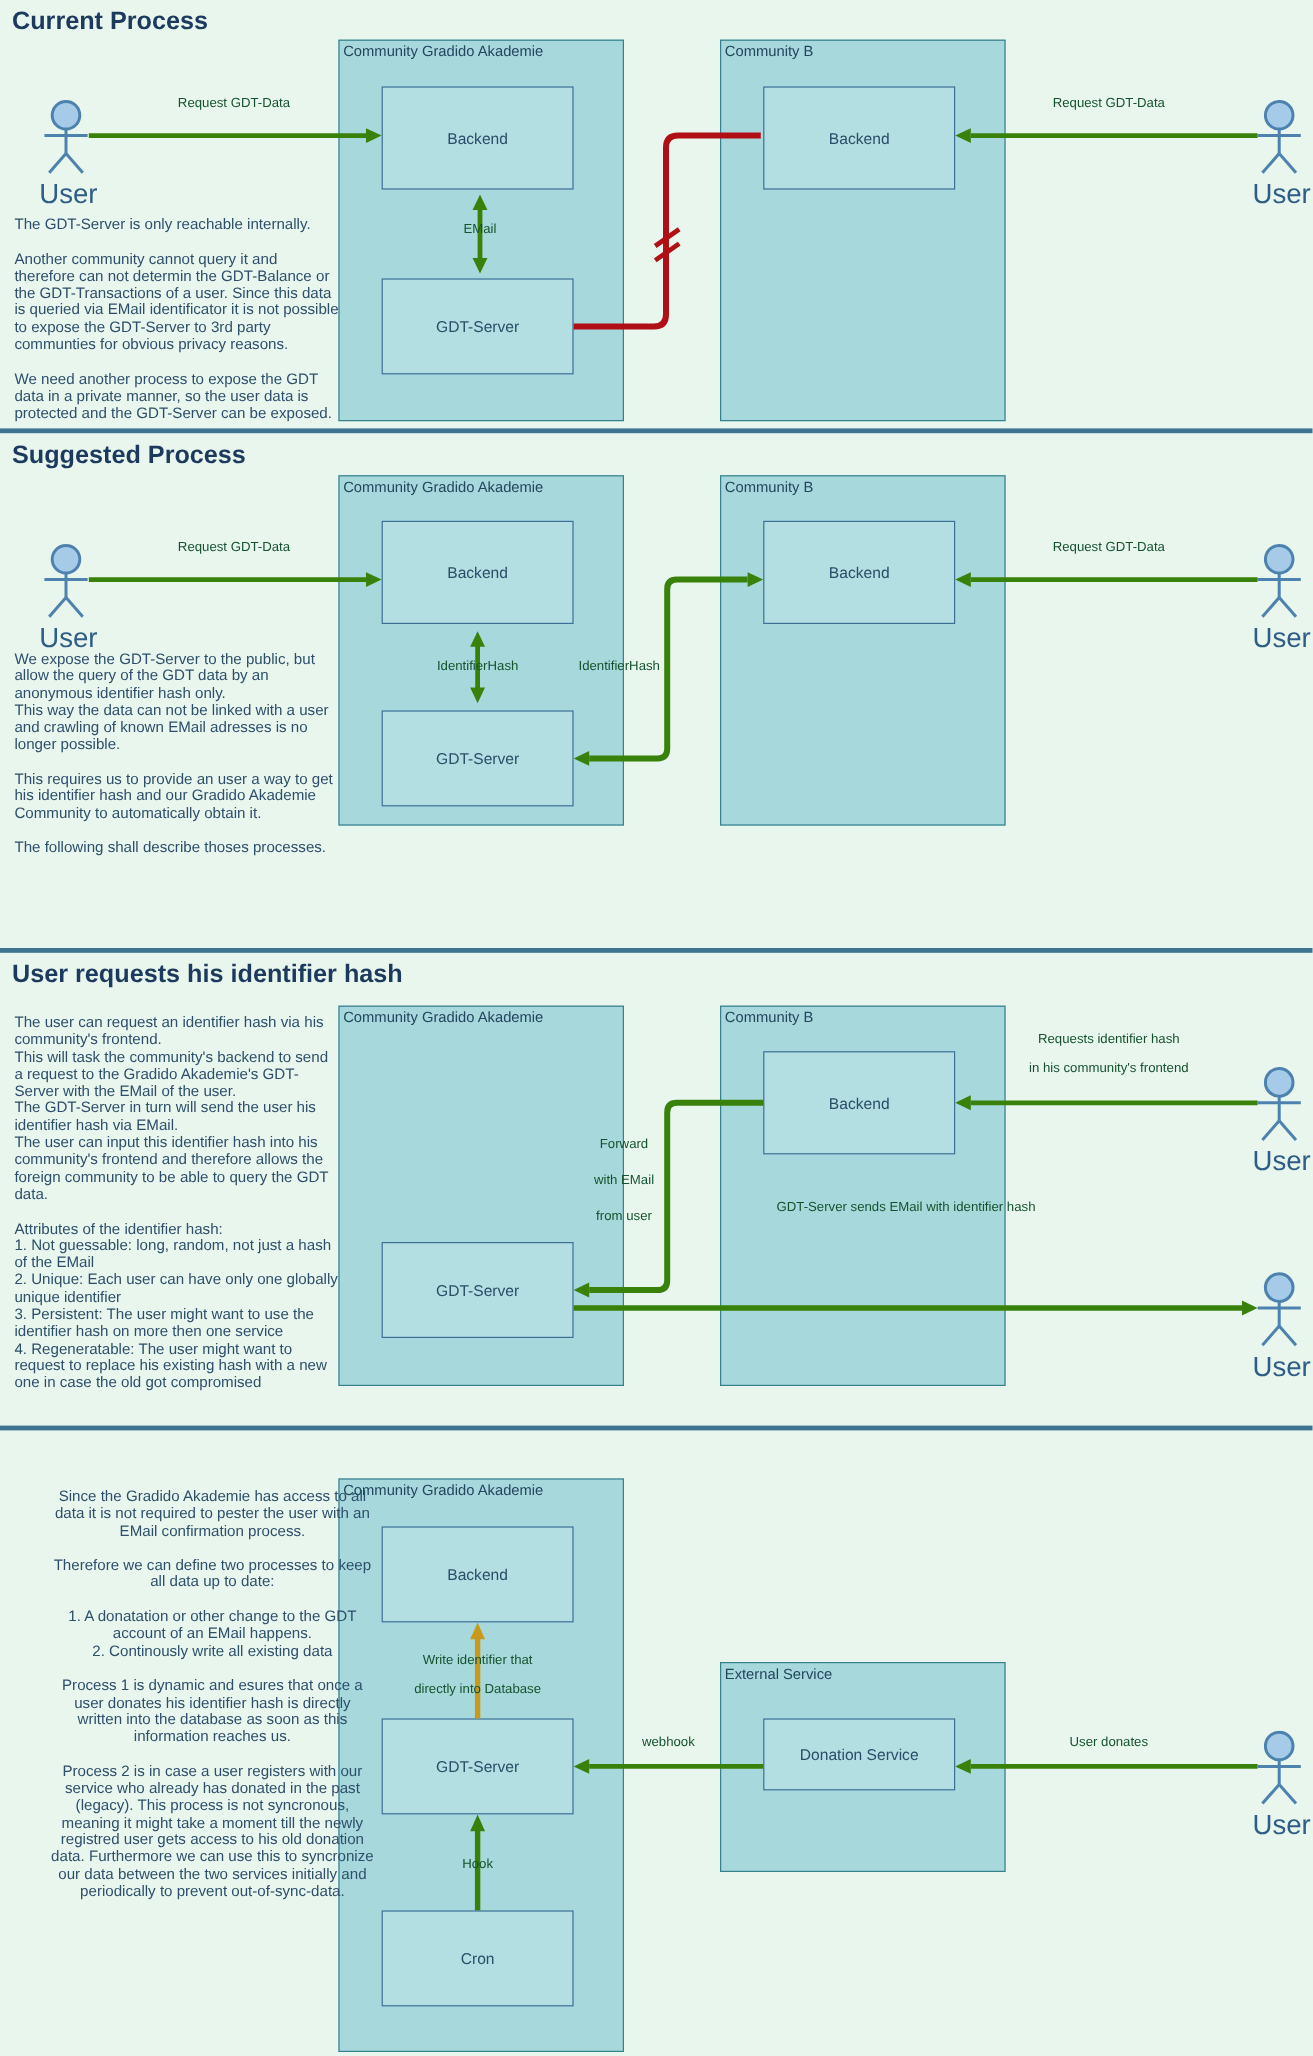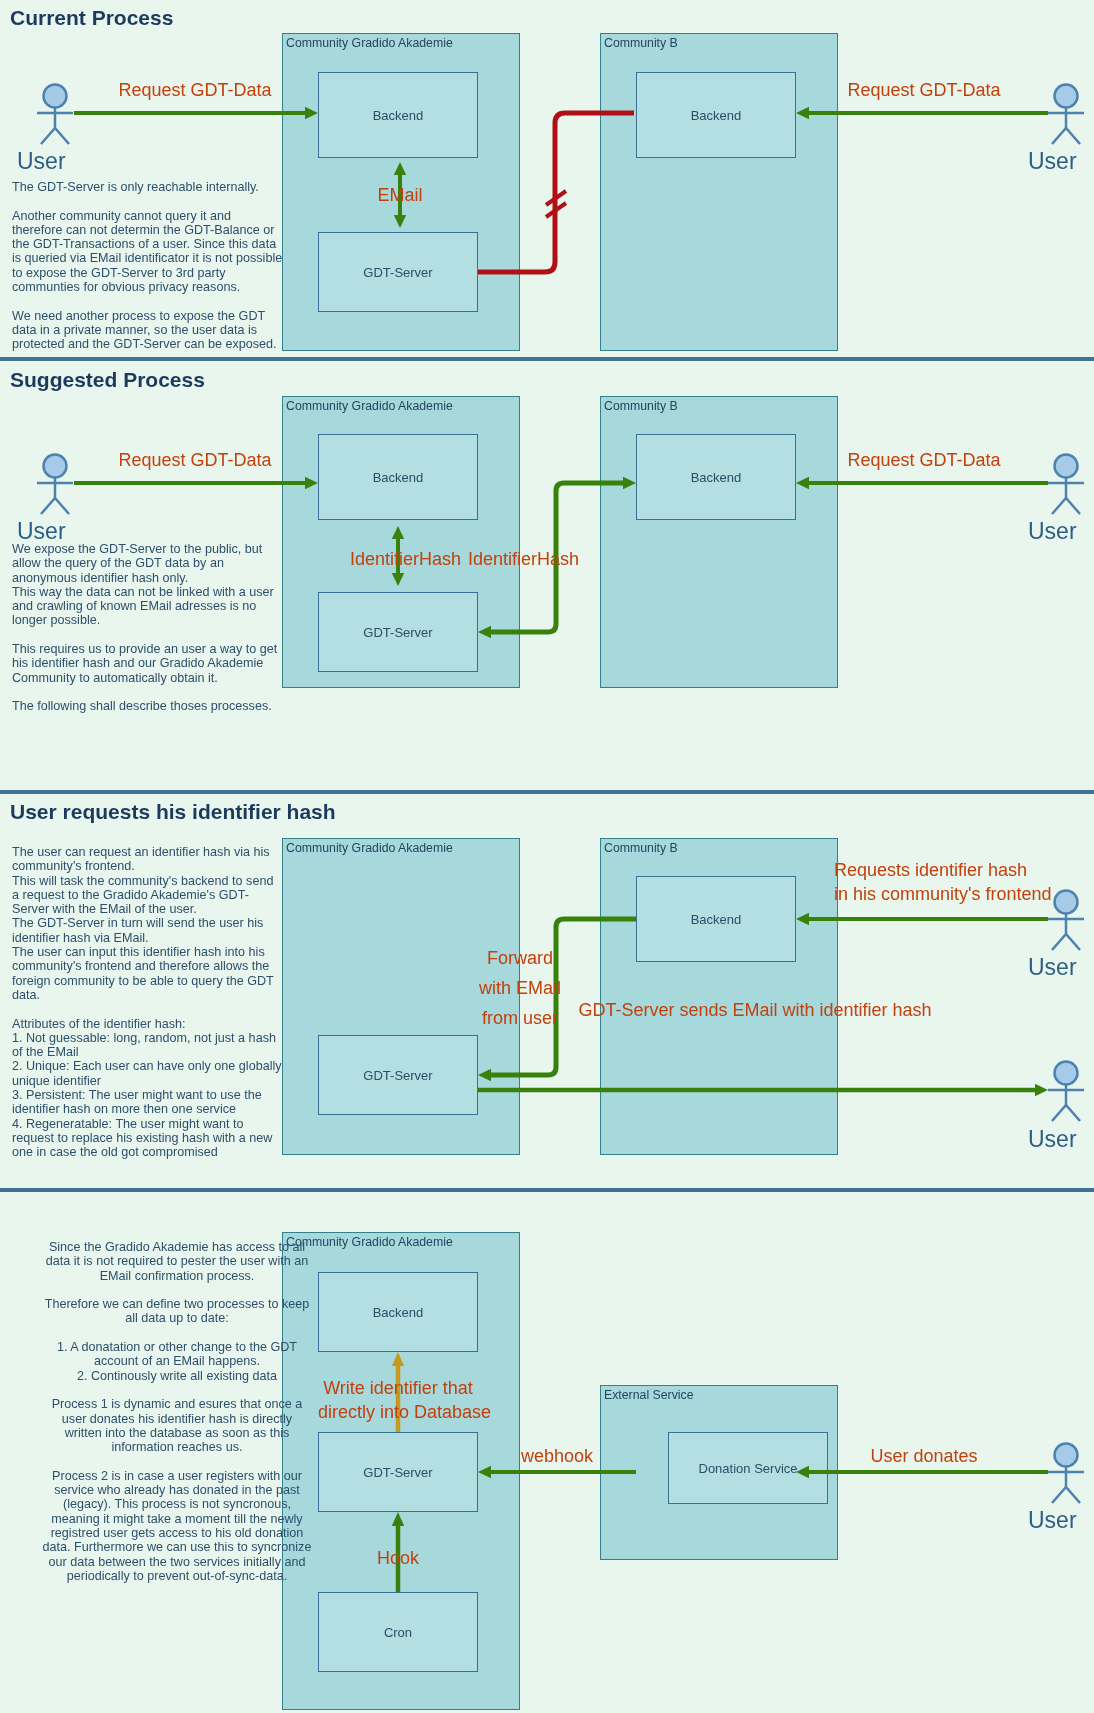--- a/index.html
+++ b/index.html
@@ -13,22 +13,22 @@
   .container {
     position:absolute; background:#a7d8dc; border:1.5px solid #35808d;
     box-sizing:border-box; z-index:1;
   }
   .ctitle { position:absolute; left:3px; top:2px; font-size:12.3px; color:#24465f; white-space:nowrap; }
   .box {
     position:absolute; background:#b3dee2; border:1.3px solid #3a6f96;
     box-sizing:border-box; z-index:2; display:flex; align-items:center; justify-content:center;
     font-size:13px; color:#2b4e68; text-align:center;
   }
-  .albl { position:absolute; font-size:18px; color:#c2410c; text-align:center; z-index:10; white-space:nowrap; }
-  .ulbl { position:absolute; font-size:23px; color:#2e5d85; z-index:10; }
+  .albl { position:absolute; font-size:11px; color:#14532d; text-align:center; z-index:10; white-space:nowrap; }
+  .ulbl { position:absolute; font-size:23px; color:#2e5d85; text-align:center; z-index:10; }
   .textblock {
     position:absolute; width:330px; font-size:12.6px; line-height:14.3px;
     color:#2d4f6b; white-space:pre-line; z-index:10;
   }
   .actor { position:absolute; z-index:10; }
   #arrows { position:absolute; left:0; top:0; z-index:5; pointer-events:none; }
 </style>
 </head>
 <body>
 
@@ -213,21 +213,21 @@
   <div class="container" style="left:282px; top:1232px; width:238px; height:478px;">
     <div class="ctitle">Community Gradido Akademie</div>
   </div>
   <div class="container" style="left:600px; top:1385px; width:238px; height:175px;">
     <div class="ctitle">External Service</div>
   </div>
 
   <div class="box" style="left:318px; top:1272px; width:160px; height:80px;">Backend</div>
   <div class="box" style="left:318px; top:1432px; width:160px; height:80px;">GDT-Server</div>
   <div class="box" style="left:318px; top:1592px; width:160px; height:80px;">Cron</div>
-  <div class="box" style="left:636px; top:1432px; width:160px; height:72px;margin-left:32px;">Donation Service</div>
+  <div class="box" style="left:636px; top:1432px; width:160px; height:60px;">Donation Service</div>
 
   <div class="albl" style="left:318px; top:1378px; width:160px;">Write identifier that</div>
   <div class="albl" style="left:318px; top:1402px; width:160px;">directly into Database</div>
   <div class="albl" style="left:358px; top:1548px; width:80px;">Hook</div>
   <div class="albl" style="left:517px; top:1446px; width:80px;">webhook</div>
   <div class="albl" style="left:844px; top:1446px; width:160px;">User donates</div>
 
   <div class="actor" style="left:1046px; top:1442px;">
     <svg width="40" height="62" viewBox="0 0 40 62">
       <circle cx="20" cy="13" r="11.5" fill="#a5cbe9" stroke="#4d82ae" stroke-width="2.5"></circle>

